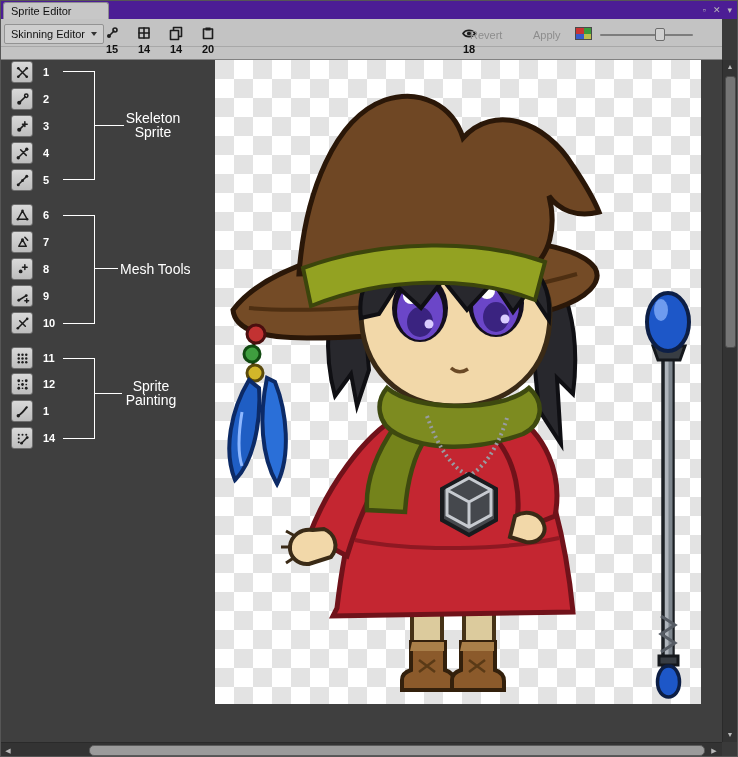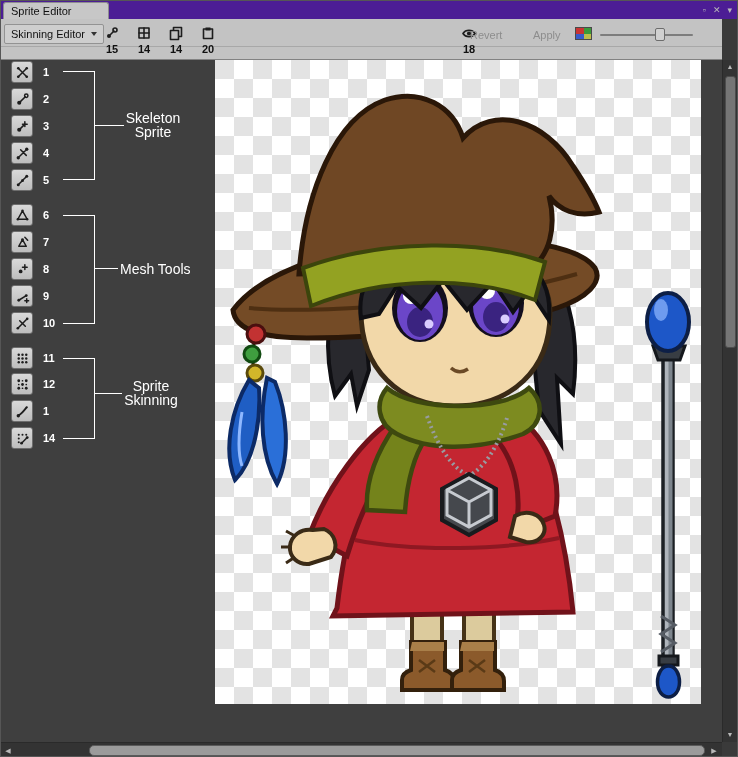--- a/index.html
+++ b/index.html
@@ -419,21 +419,21 @@
   <div class="glabel" style="left:119px;top:261px">
     <div>Mesh Tools</div>
   </div>
 
   <div class="wline" style="left:62px;top:357px;width:31px;height:1px"></div>
   <div class="wline" style="left:62px;top:437px;width:31px;height:1px"></div>
   <div class="wline" style="left:93px;top:357px;width:1px;height:81px"></div>
   <div class="wline" style="left:93px;top:392px;width:28px;height:1px"></div>
   <div class="glabel" style="left:122px;top:378px;width:56px">
     <div>Sprite</div>
-      <div>Skinning</div>
+      <div>Painting</div>
   </div>
 
   <div class="vscroll">
     <div class="sarrow" style="left:0;top:0">▲</div>
     <div class="vthumb"></div>
     <div class="sarrow" style="left:0;bottom:0">▼</div>
   </div>
   <div class="hscroll">
     <div class="sarrow" style="left:0;top:1px">◀</div>
     <div class="hthumb"></div>

